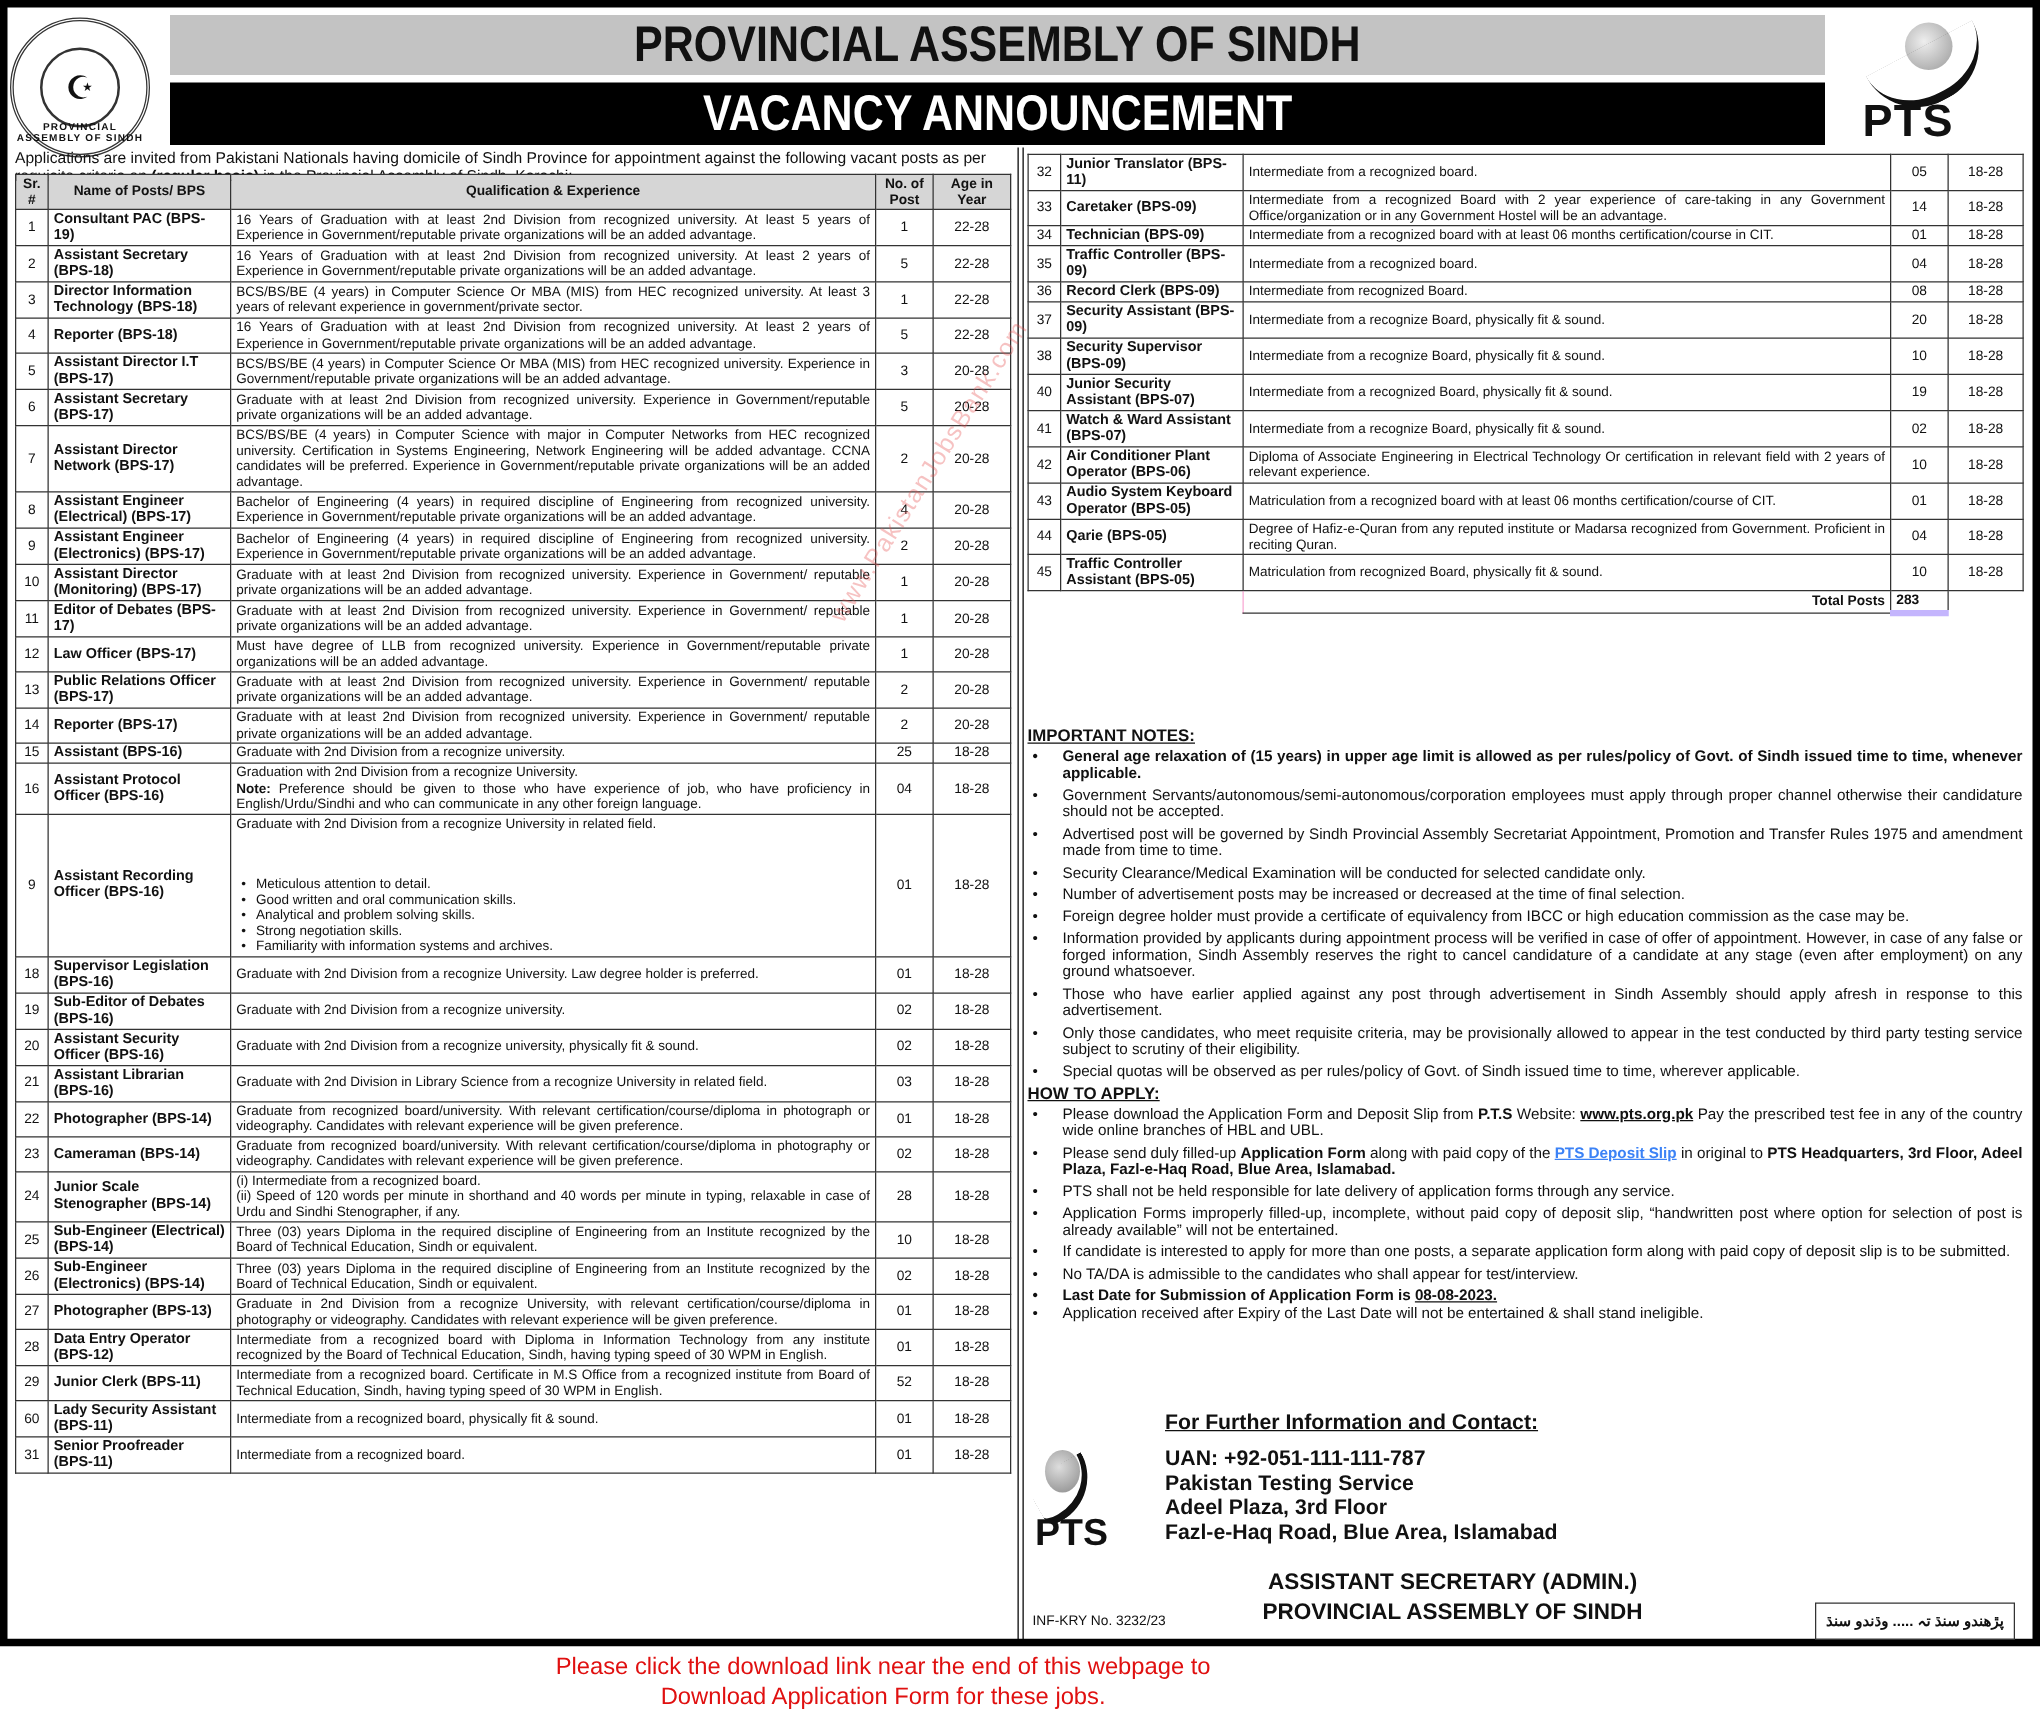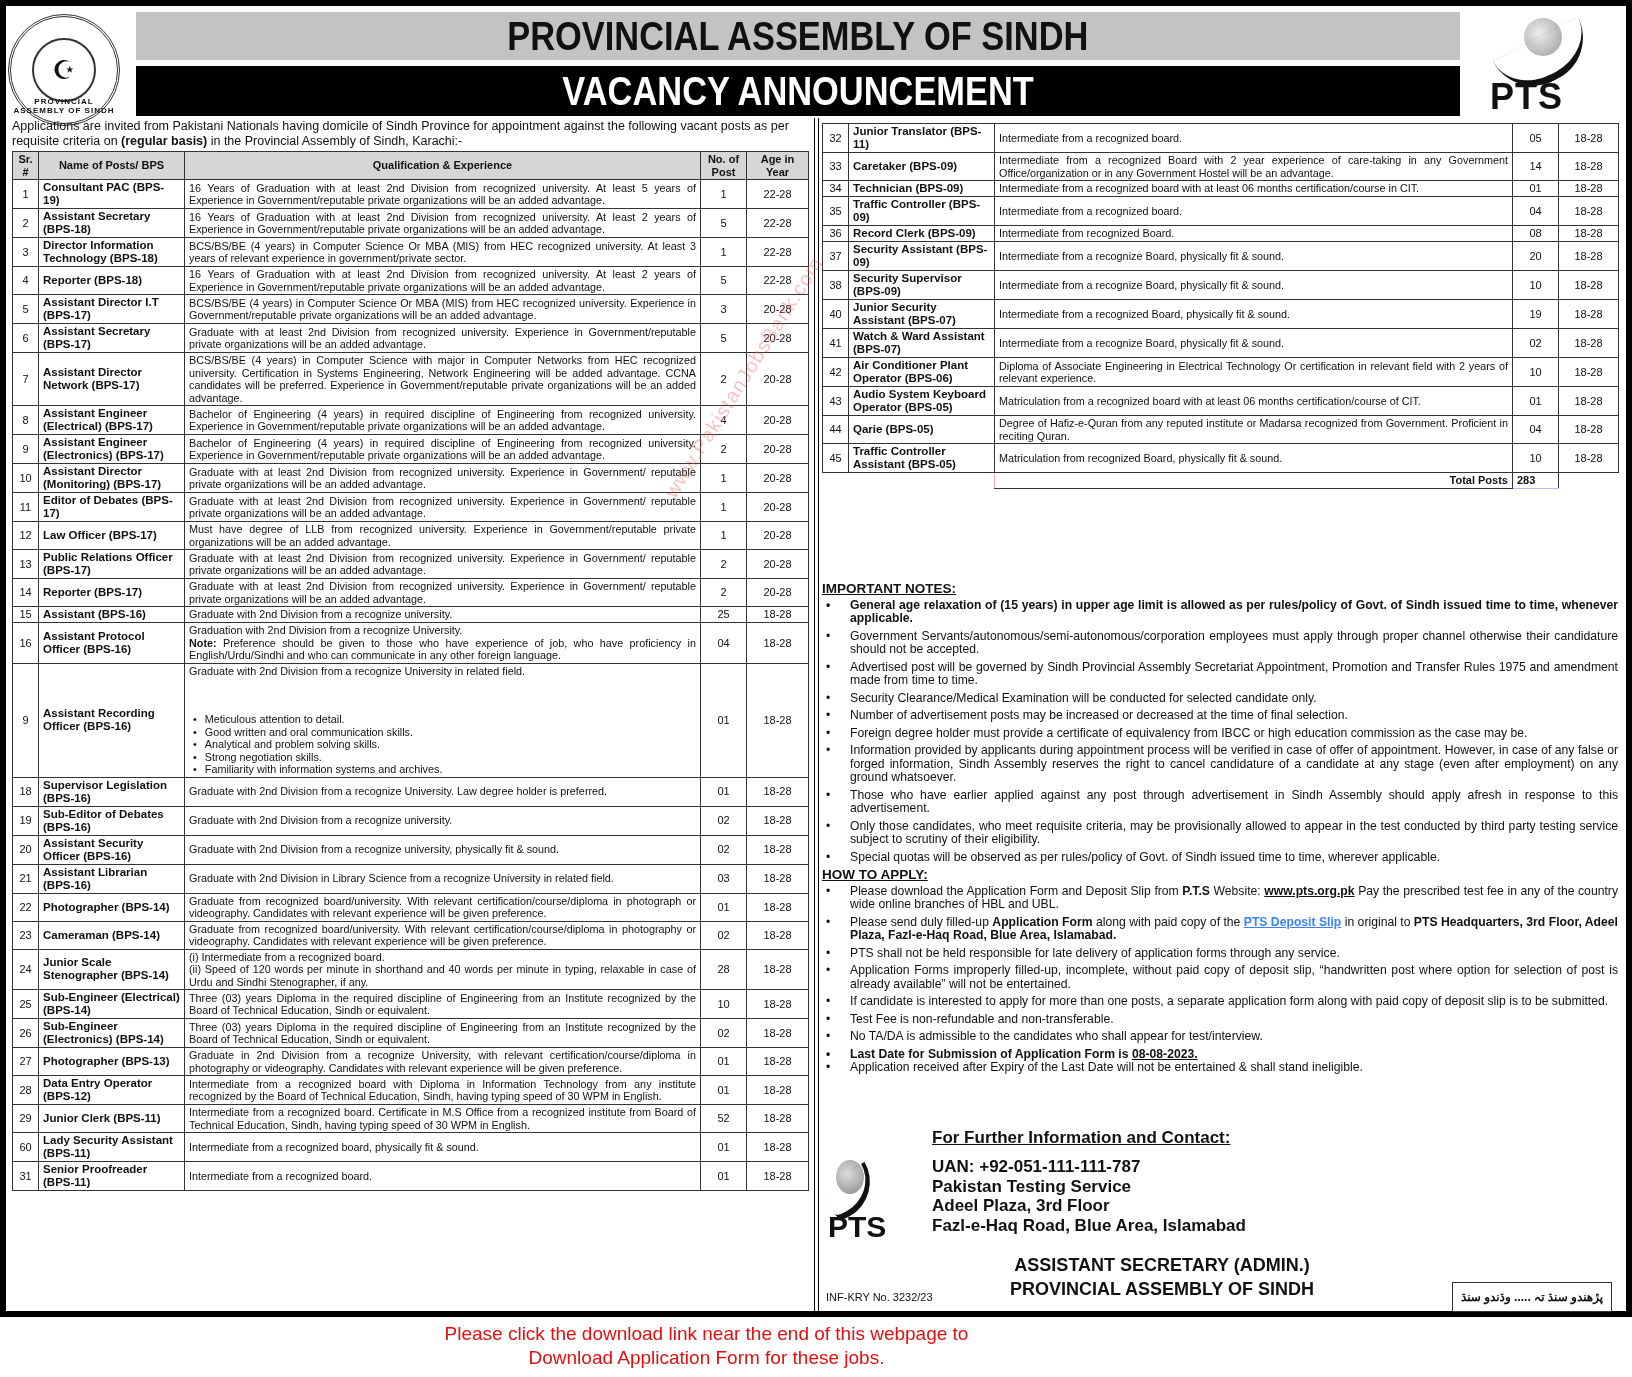--- a/index.html
+++ b/index.html
@@ -21,21 +21,21 @@
 
   table.jobs { border-collapse: collapse; position: absolute; font-size: 11px; line-height: 12.5px; table-layout: fixed; }
   table.jobs td, table.jobs th { border: 1px solid #333; padding: 1px 4px; vertical-align: middle; }
   table.jobs th { background: #d6d6d6; font-weight: bold; font-size: 11px; text-align: center; }
   td.sr { text-align: center; }
   td.name { font-weight: bold; font-size: 11.5px; line-height: 13px; }
   td.qual { text-align: justify; font-size: 10.8px; }
   td.num, td.age { text-align: center; }
   .qual ul { list-style: none; margin-top: 36px; }
   .qual li::before { content: "•"; margin: 0 8px 0 4px; }
-  #left-table { left: 12px; top: 151px; width: 796px; padding-left: 40px; }
+  #left-table { left: 12px; top: 139px; width: 796px; padding-left: 40px; }
   #right-table { left: 822px; top: 123px; width: 796px; }
   .total-row td { border-left: none; border-bottom: none; }
   .total-label { text-align: right; font-weight: bold; }
 
   .notes { position: absolute; left: 822px; top: 580px; width: 796px; font-size: 12.2px; line-height: 13.5px; }
   .notes h3 { font-size: 13.5px; font-weight: bold; text-decoration: underline; margin: 2px 0 3px 0; }
   .notes ul { list-style: none; }
   .notes li { position: relative; padding-left: 28px; margin-bottom: 4px; text-align: justify; }
   .notes li::before { content: "•"; position: absolute; left: 4px; top: 0; }
   .notes li.bold { font-weight: bold; }
@@ -517,21 +517,21 @@
           <div>Matriculation from recognized Board, physically fit &amp; sound.</div>
         </td>
         <td class="num">10</td>
         <td class="age">18-28</td>
       </tr>
     </tbody>
   <tfoot>
     <tr class="total-row">
       <td colspan="2" style="border:none"></td>
       <td class="total-label" style="border-left:1px solid #f9a8d4;border-bottom:1px solid #333">Total Posts</td>
-      <td style="font-weight:bold;border-bottom:1px solid #c4b5fd">283</td>
+      <td style="font-weight:bold;border-bottom:5px solid #c4b5fd">283</td>
       <td style="border:none;border-left:1px solid #333"></td>
     </tr>
   </tfoot>
 </table>
 
 <div class="notes">
   <h3>IMPORTANT NOTES:</h3>
   <ul>
     <li class="bold">General age relaxation of (15 years) in upper age limit is allowed as per rules/policy of Govt. of Sindh issued time to time, whenever applicable.</li>
     <li>Government Servants/autonomous/semi-autonomous/corporation employees must apply through proper channel otherwise their candidature should not be accepted.</li>
@@ -548,21 +548,20 @@
   <ul>
     <li>
       <span>Please download the Application Form and Deposit Slip from </span><b>P.T.S</b><span> Website: </span><a class="u" style="color:#111">www.pts.org.pk</a><span>  Pay the prescribed test fee in any of the country wide online branches of HBL and UBL.</span>
     </li>
     <li>
       <span>Please send duly filled-up </span><b>Application Form</b><span> along with paid copy of the </span><a class="u" style="color:#3b82f6">PTS Deposit Slip</a><span> in original to </span><b>PTS Headquarters, 3rd Floor, Adeel Plaza, Fazl-e-Haq Road, Blue Area, Islamabad.</b>
     </li>
     <li>PTS shall not be held responsible for late delivery of application forms through any service.</li>
     <li>Application Forms improperly filled-up, incomplete, without paid copy of deposit slip, “handwritten post where option for selection of post is already available” will not be entertained.</li>
     <li>If candidate is interested to apply for more than one posts, a separate application form along with paid copy of deposit slip is to be submitted.</li>
-    <li>Test Fee is non-refundable and non-transferable.</li>
     <li>No TA/DA is admissible to the candidates who shall appear for test/interview.</li>
     <li class="bold" style="margin-bottom:0"><span>Last Date for Submission of Application Form is </span><span style="text-decoration:underline">08-08-2023.</span></li>
     <li>Application received after Expiry of the Last Date will not be entertained &amp; shall stand ineligible.</li>
   </ul>
 </div>
 
 <div class="contact-title">For Further Information and Contact:</div>
 <div class="pts-bottom">
   <div class="globe"></div>
   <div class="swoosh"></div>

